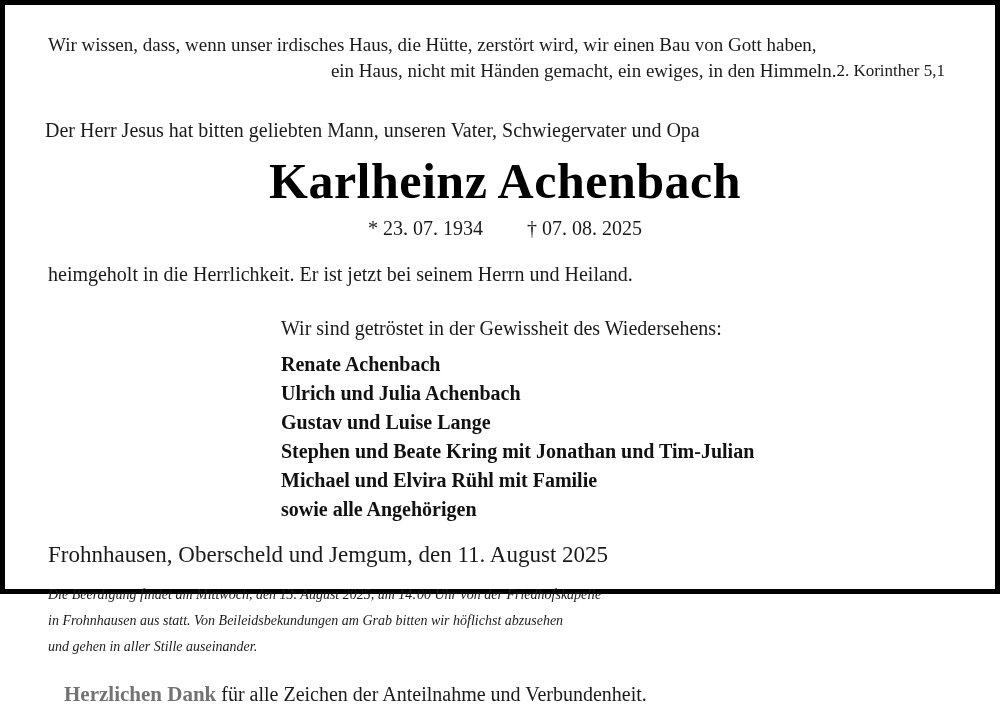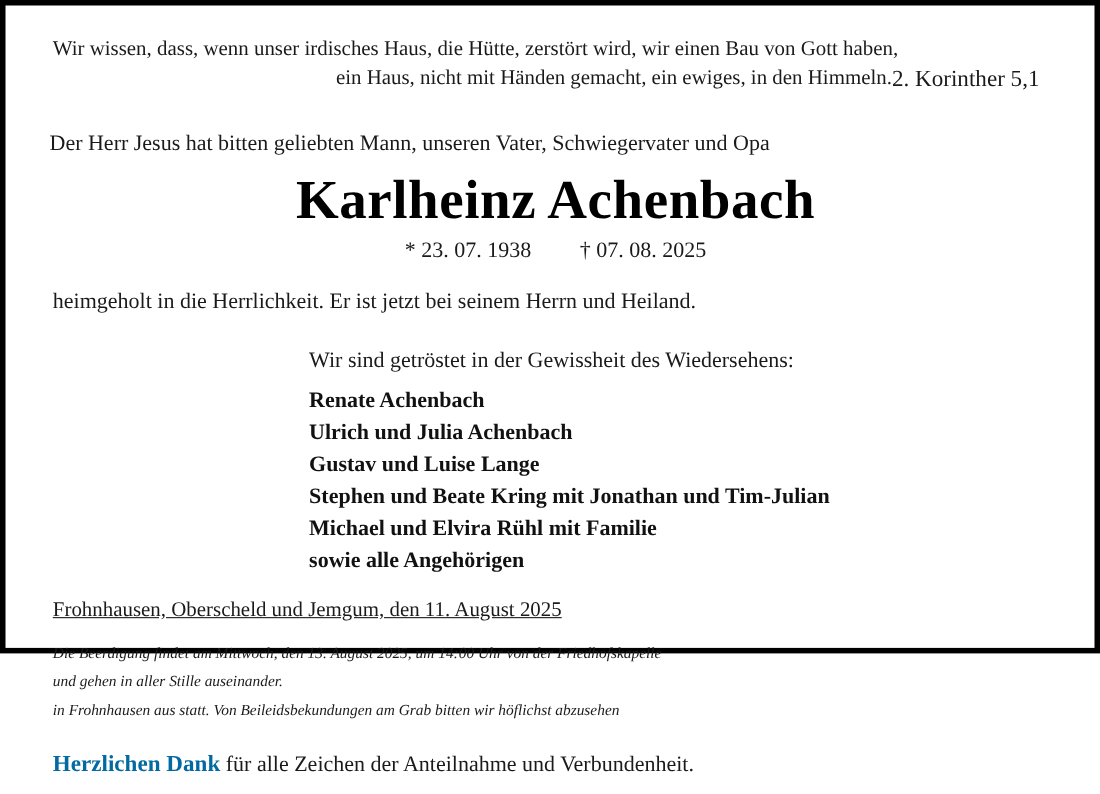--- a/index.html
+++ b/index.html
@@ -35,21 +35,21 @@
       font-size: 19px;
       line-height: 26px;
       width: 900px;
     }
     .verse-line2 {
       display: flex;
       justify-content: flex-end;
       width: 897px;
     }
     .verse-ref {
-      font-size: 21px;
+      font-size: 17px;
     }
     .intro {
       left: 40px;
       top: 112px;
       font-size: 20px;
       line-height: 26px;
     }
     .name {
       left: 0;
       width: 1000px;
@@ -92,82 +92,82 @@
       line-height: 29px;
       font-weight: bold;
       color: #111;
     }
     .mourners div {
       height: 29px;
     }
     .place-date {
       left: 43px;
       top: 537px;
-      font-size: 19px;
+      font-size: 23px;
       line-height: 26px;
-      text-decoration: underline;
     }
     .funeral {
       left: 43px;
       top: 577px;
       font-size: 14px;
       line-height: 26px;
       font-style: italic;
     }
     .thanks {
       left: 43px;
       top: 676px;
       font-size: 20px;
       line-height: 26px;
     }
     .thanks .bold {
       font-weight: bold;
       font-size: 21px;
-      color: #0369a1;
+      color: #737373;
+      margin-left: 16px;
     }
   </style>
 </head>
 <body>
 
 <div class="frame">
 
   <div class="abs verse">
     <div>Wir wissen, dass, wenn unser irdisches Haus, die Hütte, zerstört wird, wir einen Bau von Gott haben,</div>
     <div class="verse-line2">
       <span>ein Haus, nicht mit Händen gemacht, ein ewiges, in den Himmeln.</span>
       <span class="verse-ref">2. Korinther 5,1</span>
     </div>
   </div>
 
   <div class="abs intro">Der Herr Jesus hat bitten geliebten Mann, unseren Vater, Schwiegervater und Opa</div>
 
   <div class="abs name">Karlheinz Achenbach</div>
 
   <div class="abs dates">
-    <span>* 23. 07. 1938</span><span class="gap"></span><span>† 07. 08. 2025</span>
+    <span>* 23. 07. 1934</span><span class="gap"></span><span>† 07. 08. 2025</span>
   </div>
 
   <div class="abs heimgeholt">heimgeholt in die Herrlichkeit. Er ist jetzt bei seinem Herrn und Heiland.</div>
 
   <div class="abs mourners">
     <div>Renate Achenbach</div>
     <div>Ulrich und Julia Achenbach</div>
     <div>Gustav und Luise Lange</div>
     <div>Stephen und Beate Kring mit Jonathan und Tim-Julian</div>
     <div>Michael und Elvira Rühl mit Familie</div>
     <div>sowie alle Angehörigen</div>
   </div>
 
   <div class="abs comfort">Wir sind getröstet in der Gewissheit des Wiedersehens:</div>
 
   <div class="abs place-date">Frohnhausen, Oberscheld und Jemgum, den 11. August 2025</div>
 
   <div class="abs funeral">
     <div>Die Beerdigung findet am Mittwoch, den 13. August 2025, um 14:00 Uhr von der Friedhofskapelle</div>
+    <div>in Frohnhausen aus statt. Von Beileidsbekundungen am Grab bitten wir höflichst abzusehen</div>
     <div>und gehen in aller Stille auseinander.</div>
-    <div>in Frohnhausen aus statt. Von Beileidsbekundungen am Grab bitten wir höflichst abzusehen</div>
   </div>
 
   <div class="abs thanks">
     <span class="bold">Herzlichen Dank</span><span> für alle Zeichen der Anteilnahme und Verbundenheit.</span>
   </div>
 
 </div>
 
 </body></html>

